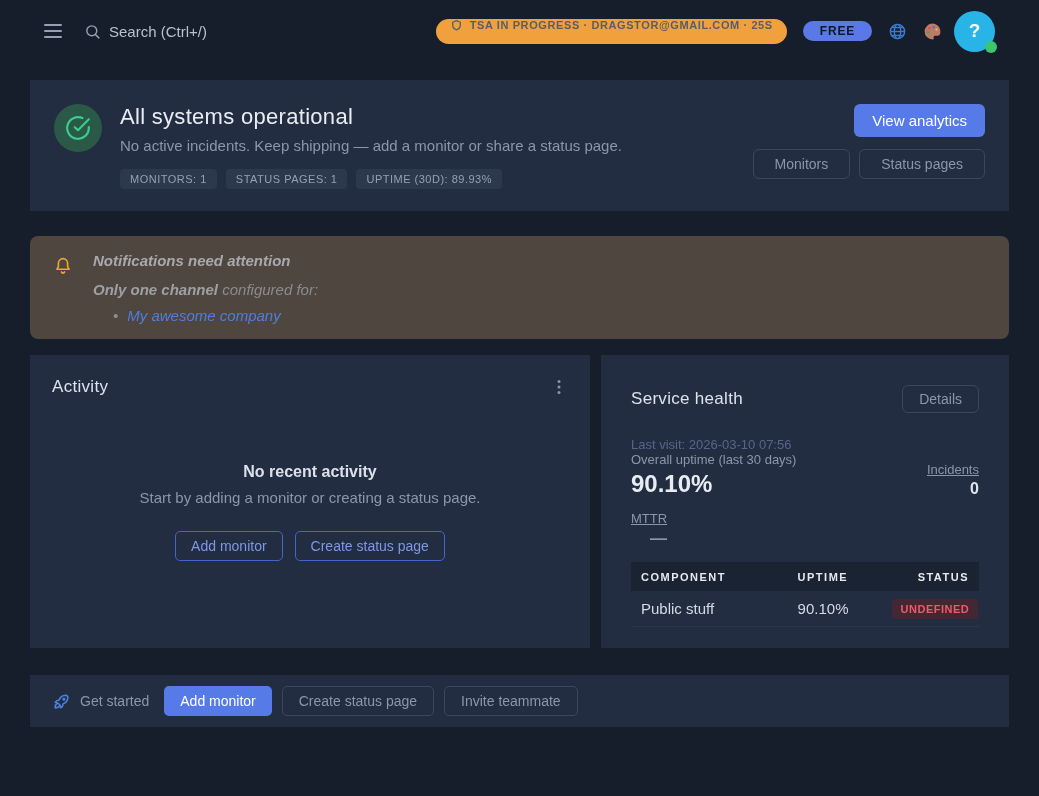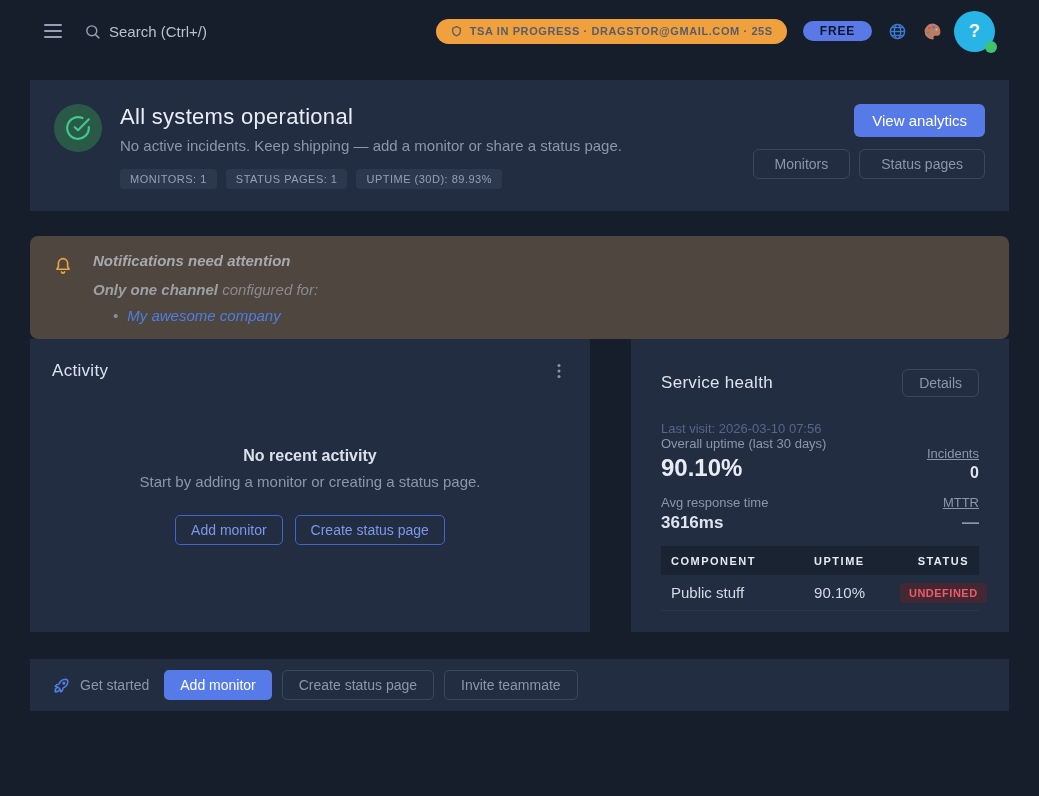--- a/index.html
+++ b/index.html
@@ -11,21 +11,21 @@
     color:#dfe5ee;
   }
   
   .topbar { height:62px; padding:0 44px; display:flex; align-items:center; }
   .hamburger { width:18px; display:flex; flex-direction:column; gap:4px; cursor:pointer; }
   .hamburger span { display:block; height:2px; border-radius:1px; background:#97a0b2; }
   .search { display:flex; align-items:center; gap:8px; margin-left:22px; color:#b9c0cd; font-size:15px; cursor:pointer; }
   .search svg { stroke:#97a0b2; }
   .topbar-right { margin-left:auto; display:flex; align-items:center; }
   .status-pill {
-    display:flex; align-items:center; gap:7px;
+    display:flex; gap:7px;
     background:#f0a13e; color:#565d6b;
     border-radius:13px; height:25px; padding:0 14px;
     font-size:11px; font-weight:bold; letter-spacing:.6px; cursor:pointer;
   }
   .status-pill svg { stroke:#565d6b; }
   .plan-btn {
     margin-left:16px; background:#5a78e6; color:#0f172a; border:none; cursor:pointer;
     height:20px; padding:0 17px; border-radius:13px;
     font-family:inherit; font-size:12px; font-weight:bold; letter-spacing:.8px;
   }
@@ -75,21 +75,21 @@
     padding:16px 22px; display:flex;font-style:italic; }
   .notice svg { flex:none; margin-top:2px; stroke:#eca43f; }
   .notice-body { margin-left:19px; }
   .notice-title { font-size:15px; font-weight:bold; color:#a7a9ae; }
   .notice-line { margin-top:12px; font-size:15px; color:#8a8c92; }
   .notice-line b { color:#9da0a5; }
   .notice-list { margin-top:9px; padding-left:20px; font-size:15px; }
   .notice-list .dot { color:#8a8c92; margin-right:9px; }
   .notice-link { color:#4d7fe0; text-decoration:none; cursor:pointer; }
   
-  .cards-row { display:flex; gap:41px; }
+  .cards-row { margin-top:16px; display:flex; gap:11px; }
   .card-head { display:flex; align-items:center; justify-content:space-between; }
   .card-title { font-size:17px; font-weight:500; color:#dde3ec; letter-spacing:.3px; }
   
   .activity { width:560px; height:293px; padding:22px; }
   .kebab { background:none; border:none; cursor:pointer; line-height:0; padding:2px; }
   .empty { margin-top:66px; text-align:center; }
   .empty-title { font-size:16px; font-weight:600; color:#dbe1ea; }
   .empty-sub { margin-top:8px; font-size:15px; color:#8b96ab; }
   .empty-actions { margin-top:25px; display:flex; gap:12px; justify-content:center; }
   
@@ -251,24 +251,20 @@
             <div class="metric-label">Overall uptime (last 30 days)</div>
             <div class="uptime-big">90.10%</div>
           </div>
           <div>
             <div class="metric-label r">Incidents</div>
             <div class="incidents-val">0</div>
           </div>
         </div>
         <div class="metric-row m2">
           <div>
-            <div class="metric-label">Avg response time</div>
-            <div class="resp-val">3616ms</div>
-          </div>
-          <div>
             <div class="metric-label r">MTTR</div>
             <div class="mttr-val">—</div>
           </div>
         </div>
         <div class="table">
           <div class="trow thead">
             <div class="tcell">COMPONENT</div>
             <div class="tcell">UPTIME</div>
             <div class="tcell right">STATUS</div>
           </div>

